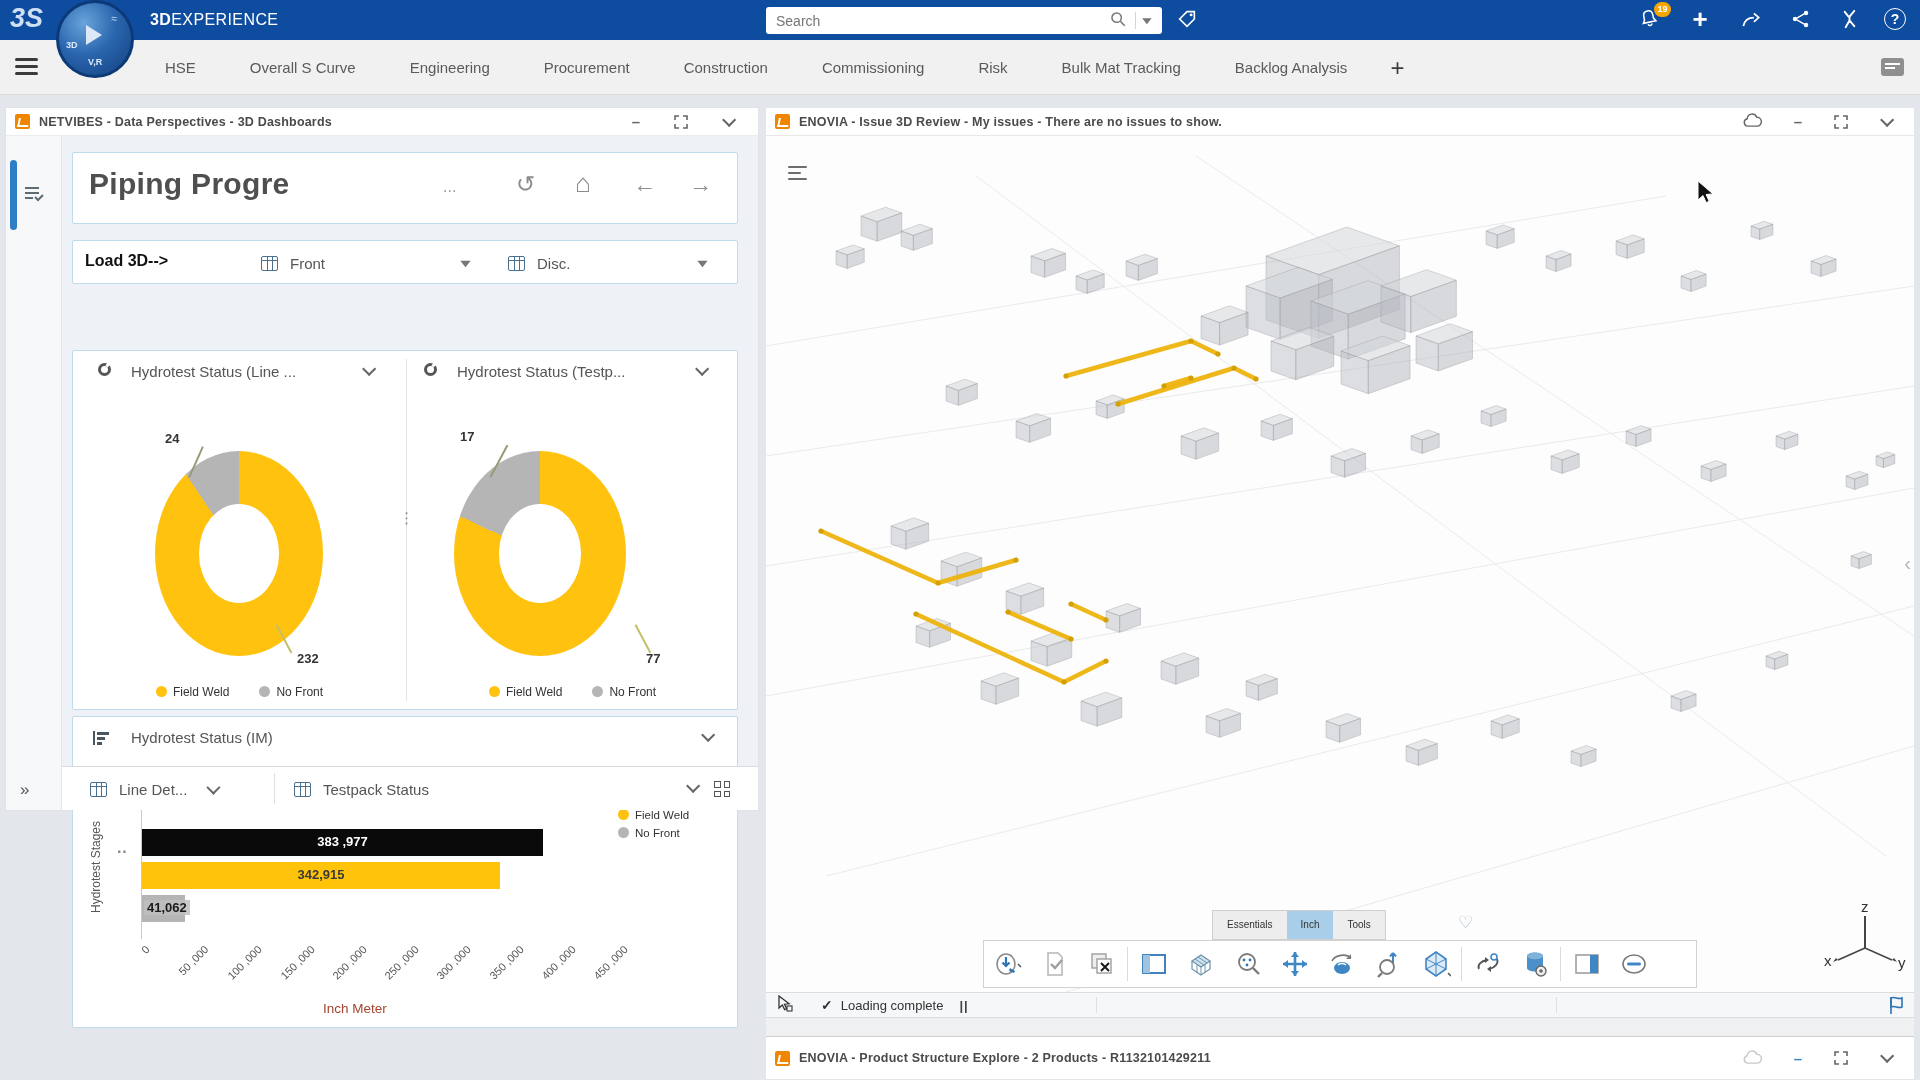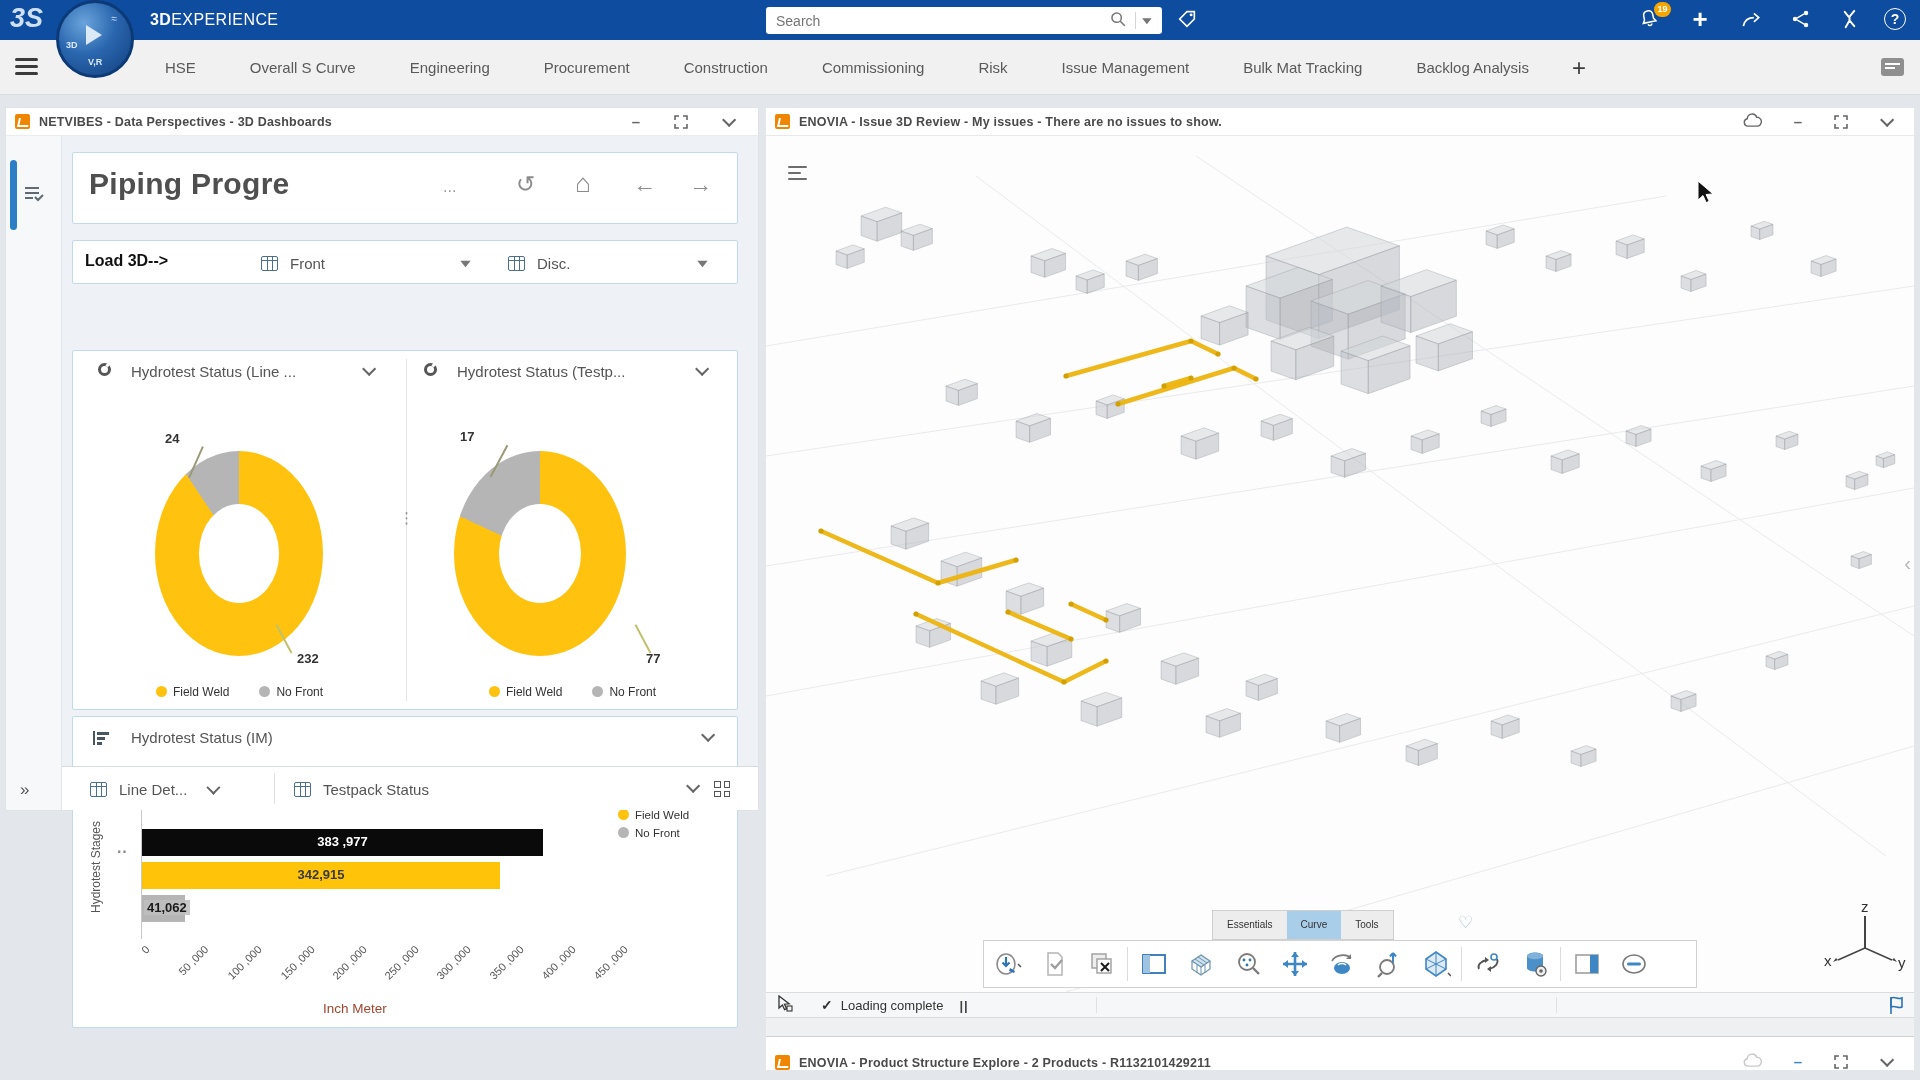--- a/index.html
+++ b/index.html
@@ -105,21 +105,21 @@
   .cmdtabs{position:absolute;left:446px;top:774px;height:30px;display:flex;background:#ededee;border:1px solid #cfcfcf}
   .cmdtab{padding:0 14px;line-height:28px;font-size:10px;color:#333;cursor:pointer}
   .cmdtab.active{background:#a8cee9}
   .heart{position:absolute;left:692px;top:776px;color:#a9bfce;font-size:17px}
   .statusbar{position:absolute;left:0;top:884px;width:1148px;height:26px;background:#f6f7f8;border-top:1px solid #dcdcdc;border-bottom:1px solid #dcdcdc;display:flex;align-items:center}
   .statusbar .chk{color:#333;font-size:14px;font-weight:bold;margin:0 8px 0 28px}
   .statusbar .stxt{font-size:13px;color:#333}
   .statusbar .pause{font-size:13px;font-weight:bold;color:#444;letter-spacing:1px;margin-left:16px}
   .ssep{width:1px;height:16px;background:#e0e0e0;position:absolute}
   .triad{position:absolute;left:1056px;top:764px}
-  .rbottom{position:absolute;left:0;top:928px;right:0;height:34px;background:#fff;border-top:1px solid #cfcfcf;display:flex;align-items:flex-end}
+  .rbottom{position:absolute;left:0;top:928px;right:0;height:43px;background:#fff;border-top:1px solid #cfcfcf;display:flex;align-items:center}
   .gapstrip{position:absolute;left:0;top:910px;right:0;height:18px;background:#eef0f2}
 </style>
 </head>
 <body>
 
 <div class="topbar">
   <div class="logo3ds">3S</div>
   <div class="brand"><b>3D</b><span>EXPERIENCE</span></div>
   <div class="search">
     <input placeholder="Search" style="">
@@ -178,21 +178,20 @@
       <span></span>
     </div>
   <div class="tabs">
     <div class="tab"><span>HSE</span></div>
     <div class="tab"><span>Overall S Curve</span></div>
     <div class="tab"><span>Engineering</span></div>
     <div class="tab"><span>Procurement</span></div>
     <div class="tab"><span>Construction</span></div>
     <div class="tab"><span>Commissioning</span></div>
     <div class="tab"><span>Risk</span></div>
-    <div class="tab"><span>Issue Management</span></div>
     <div class="tab"><span>Bulk Mat Tracking</span></div>
     <div class="tab"><span>Backlog Analysis</span></div>
     <div class="tab add"><span>+</span></div>
   </div>
   <div class="commenticon">
       <i style="top:5px"></i>
       <i style="top:9px;right:9px"></i>
     </div>
 </div>
 <div class="compass">
@@ -581,21 +580,21 @@
     <span class="cursor-arrow" style="left:930px;top:44px">
       <svg width="22" height="26" viewBox="0 0 22 26">
           <path d="M2 1v19l5-4.4 3.2 7 3-1.3-3.1-6.8 6.9-.6z" fill="#111" stroke="#fff" stroke-width="1"></path>
         </svg>
     </span>
     <span class="edgechev">‹</span>
 
     
     <div class="cmdtabs">
       <span class="cmdtab">Essentials</span>
-      <span class="cmdtab active">Curve</span>
+      <span class="cmdtab active">Inch</span>
       <span class="cmdtab">Tools</span>
     </div>
     <span class="heart">♡</span>
 
     
     <div class="cmdbar">
       <span class="tbtn">
           <svg width="30" height="30" viewBox="0 0 30 30">
             <ellipse cx="13" cy="15" rx="9" ry="10" fill="none" stroke="#8a8a8a" stroke-width="1.6"></ellipse>
             <path d="M13 8v9M9.5 13.5L13 17l3.5-3.5" stroke="#2f74b5" stroke-width="2.2" fill="none"></path>

